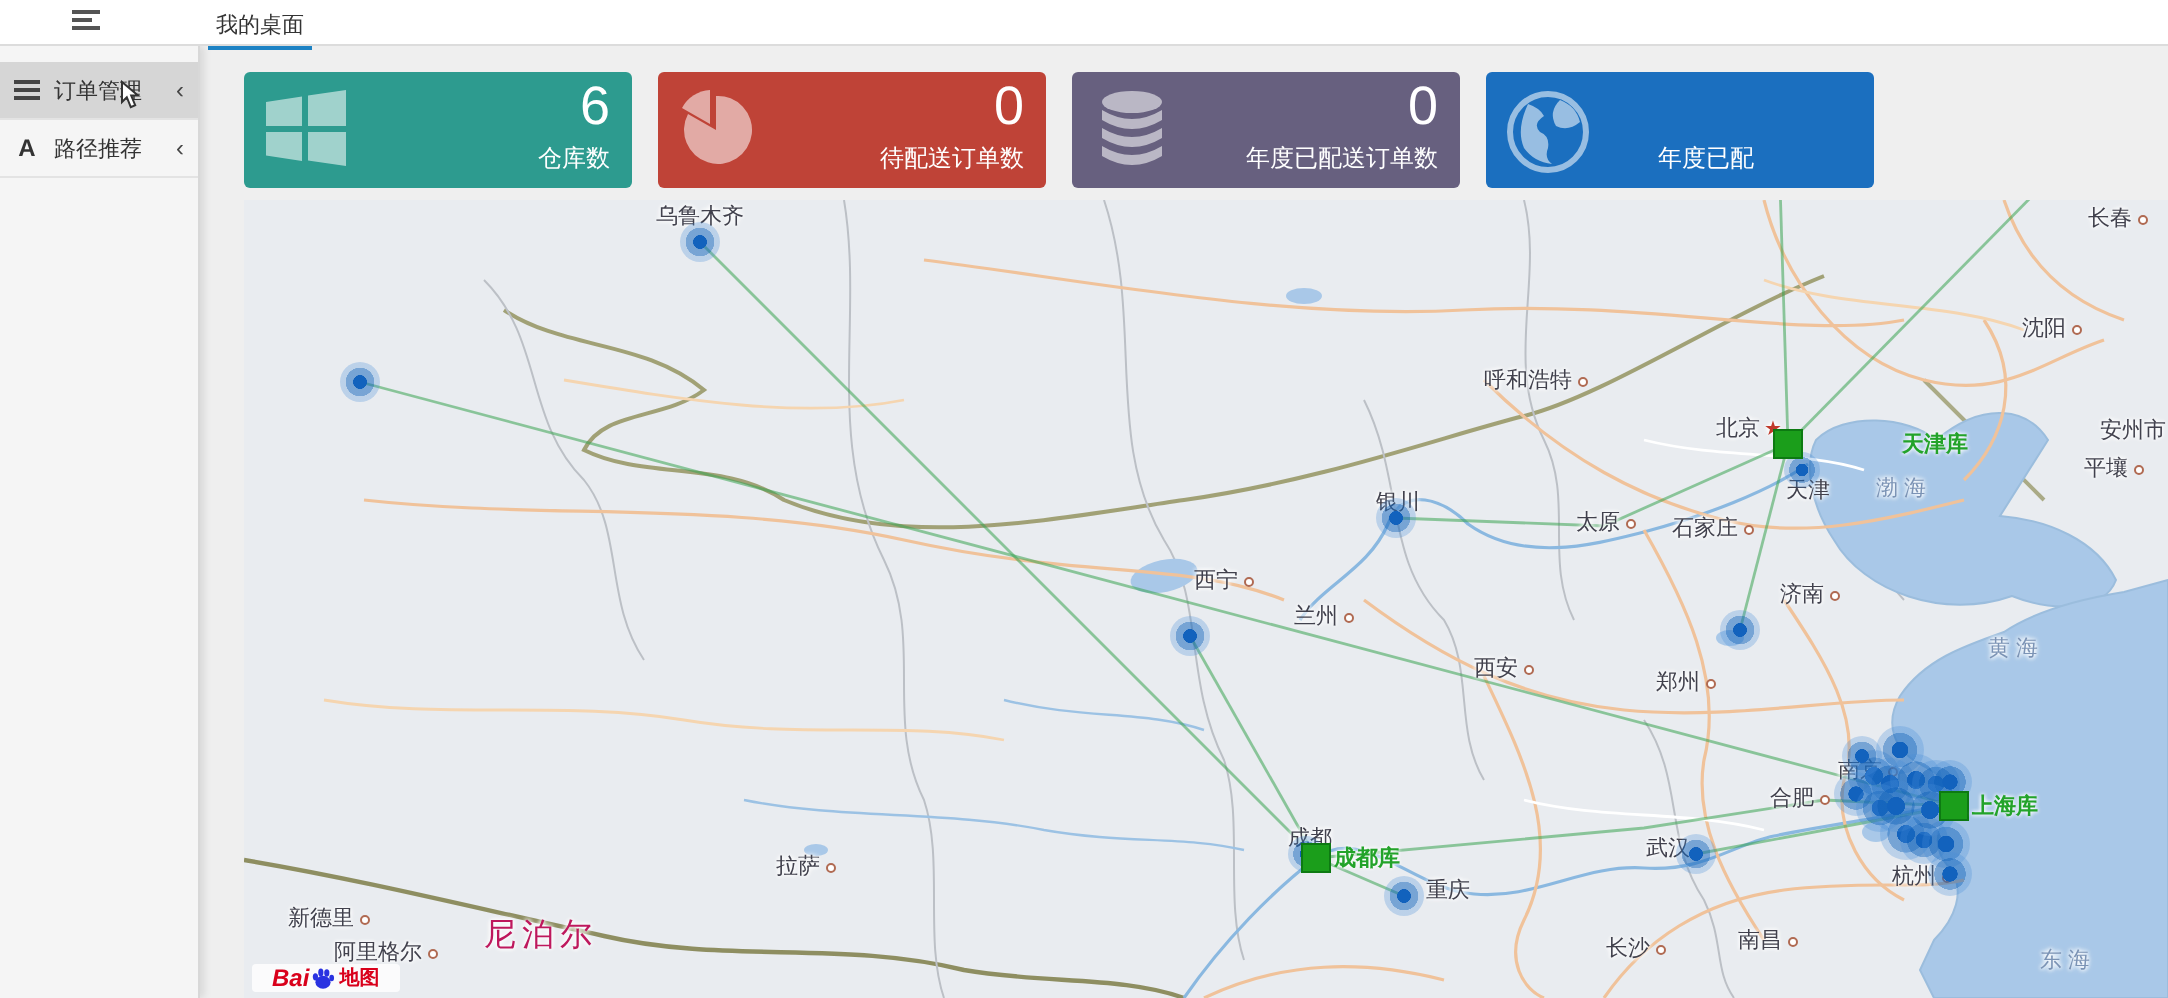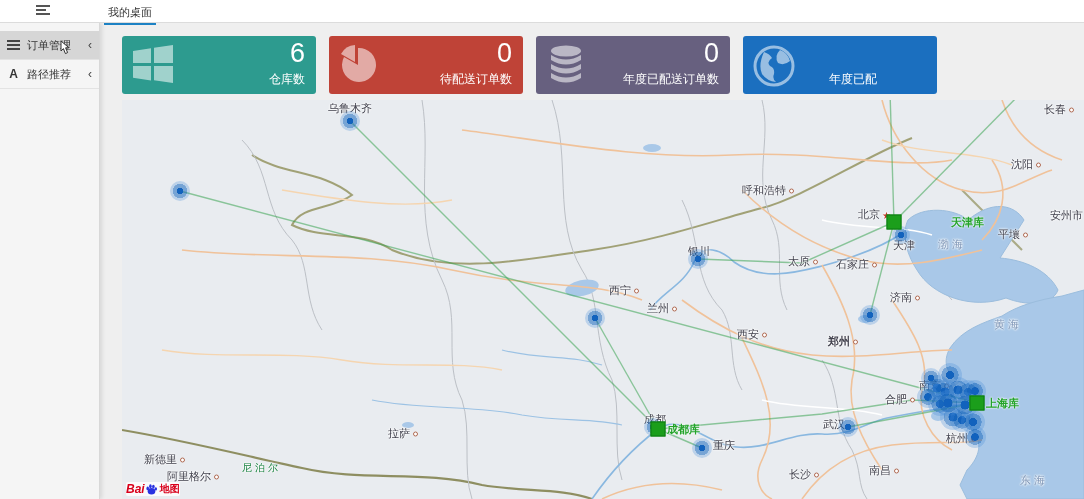--- a/index.html
+++ b/index.html
@@ -36,42 +36,42 @@
   .card.cut .label { right:auto; left:86px;font-family:Liberation Serif, serif; }
 
   
   .map { position:absolute; left:122px; top:100px; width:962px; height:399px; background:#e9ecf0;
          overflow:hidden; z-index:5; cursor:grab; }
   .map svg.base { position:absolute; left:0; top:0; z-index:1; }
 
   .city { position:absolute; z-index:3; font-size:11px; color:#41414d; white-space:nowrap;
           text-shadow:0 0 2px #fff,0 0 2px #fff,0 0 3px #fff; transform:translate(0,-50%); }
   .city.sea { color:#7b93b5; letter-spacing:3px; }
-  .city.country { color:#15803d; font-size:10px; letter-spacing:3px; }
+  .city.country { color:#be185d; font-size:16px; letter-spacing:3px; }
   .cdot { display:inline-block; width:5px; height:5px; border:1.5px solid #b06a52; background:#fff;
           border-radius:50%; margin-left:3px; vertical-align:middle; }
   .cstar { color:#c03a2b; font-size:10px; margin-left:2px; vertical-align:middle; }
 
   .store { position:absolute; z-index:4; border-radius:50%; transform:translate(-50%,-50%);
            background:radial-gradient(circle,#1262bd 0 24%,rgba(25,105,190,.55) 25% 50%,
            rgba(70,140,215,.28) 51% 72%,rgba(90,150,220,0) 73%); }
   .wh { position:absolute; z-index:5; width:15px; height:15px; background:#1b9e1b;
         border:1px solid #0d7a12; transform:translate(-50%,-50%); }
   .wh-label { position:absolute; z-index:5; font-size:11px; font-weight:bold; color:#23a32a;
               white-space:nowrap; transform:translate(0,-50%);
               text-shadow:0 0 2px #fff,0 0 2px #fff; }
 
   .legend { position:absolute; left:20px; top:12px; z-index:10; background:#fff; border:1px solid #8f8f8f;
             border-radius:2px; padding:4px 11px; display:flex; align-items:center; gap:6px;
             font-size:12px; color:#333; box-shadow:0 1px 2px rgba(0,0,0,.15); }
   .legend .sq { width:14px; height:14px; display:inline-block; }
   .legend .ci { width:15px; height:15px; border-radius:50%; display:inline-block; }
 
   .attribution { position:absolute; left:4px; bottom:3px; z-index:10; display:flex; align-items:center;
-                 background:rgba(255,255,255,.8); padding:0 0; border-radius:2px; cursor:pointer; }
+                 background:rgba(255,255,255,.8); padding:0 10px; border-radius:2px; cursor:pointer; }
   .attribution .bai { color:#d9001b; font-weight:bold; font-size:12px; font-style:italic; }
   .attribution .ditu { color:#d9001b; font-weight:bold; font-size:10px; margin-left:2px; }
 </style>
 </head>
 <body>
 
 <div class="topbar">
   <div class="collapse-icon">
     <span></span>
       <span></span>
@@ -216,37 +216,37 @@
     <span class="ditu">地图</span>
   </div>
 <div class="city" style="left: 206px; top: 8px;">乌鲁木齐</div>
     <div class="city" style="left: 620px; top: 90px;">呼和浩特<span class="cdot"></span></div>
     <div class="city" style="left: 736px; top: 114px;">北京<span class="cstar">★</span></div>
     <div class="city" style="left: 771px; top: 145px;">天津</div>
     <div class="city" style="left: 714px; top: 164px;">石家庄<span class="cdot"></span></div>
     <div class="city" style="left: 666px; top: 161px;">太原<span class="cdot"></span></div>
     <div class="city" style="left: 566px; top: 151px;">银川</div>
     <div class="city" style="left: 768px; top: 197px;">济南<span class="cdot"></span></div>
-    <div class="city" style="left: 475px; top: 190px; margin-left: 12px;">西宁<span class="cdot"></span></div>
+    <div class="city" style="left: 475px; top: 190px;">西宁<span class="cdot"></span></div>
     <div class="city" style="left: 525px; top: 208px;">兰州<span class="cdot"></span></div>
     <div class="city" style="left: 615px; top: 234px;">西安<span class="cdot"></span></div>
-    <div class="city" style="left: 706px; top: 241px; font-weight: bold;">郑州<span class="cdot"></span></div>
+    <div class="city" style="left: 706px; top: 241px;">郑州<span class="cdot"></span></div>
     <div class="city" style="left: 763px; top: 299px;">合肥<span class="cdot"></span></div>
     <div class="city" style="left: 797px; top: 285px;">南京<span class="cdot"></span></div>
     <div class="city" style="left: 824px; top: 338px;">杭州<span class="cdot"></span></div>
     <div class="city" style="left: 701px; top: 324px;">武汉</div>
-    <div class="city" style="left: 667px; top: 374px;">长沙<span class="cdot"></span></div>
+    <div class="city" style="left: 681px; top: 374px;">长沙<span class="cdot"></span></div>
     <div class="city" style="left: 747px; top: 370px;">南昌<span class="cdot"></span></div>
     <div class="city" style="left: 591px; top: 345px;">重庆</div>
     <div class="city" style="left: 522px; top: 319px;">成都</div>
     <div class="city" style="left: 266px; top: 333px;">拉萨<span class="cdot"></span></div>
     <div class="city" style="left: 922px; top: 9px;">长春<span class="cdot"></span></div>
     <div class="city" style="left: 889px; top: 64px;">沈阳<span class="cdot"></span></div>
     <div class="city" style="left: 928px; top: 115px;">安州市</div>
-    <div class="city" style="left: 876px; top: 134px;">平壤<span class="cdot"></span></div>
+    <div class="city" style="left: 920px; top: 134px;">平壤<span class="cdot"></span></div>
     <div class="city" style="left: 22px; top: 359px;">新德里<span class="cdot"></span></div>
     <div class="city" style="left: 45px; top: 376px;">阿里格尔<span class="cdot"></span></div>
     <div class="city country" style="left: 120px; top: 368px;">尼泊尔</div>
     <div class="city sea" style="left: 816px; top: 144px;">渤海</div>
     <div class="city sea" style="left: 872px; top: 224px;">黄海</div>
     <div class="city sea" style="left: 898px; top: 380px;">东海</div>
     <div class="store" style="left: 228px; top: 21px; width: 20px; height: 20px;"></div>
     <div class="store" style="left: 58px; top: 91px; width: 20px; height: 20px;"></div>
     <div class="store" style="left: 576px; top: 159px; width: 20px; height: 20px;"></div>
     <div class="store" style="left: 473px; top: 218px; width: 20px; height: 20px;"></div>

